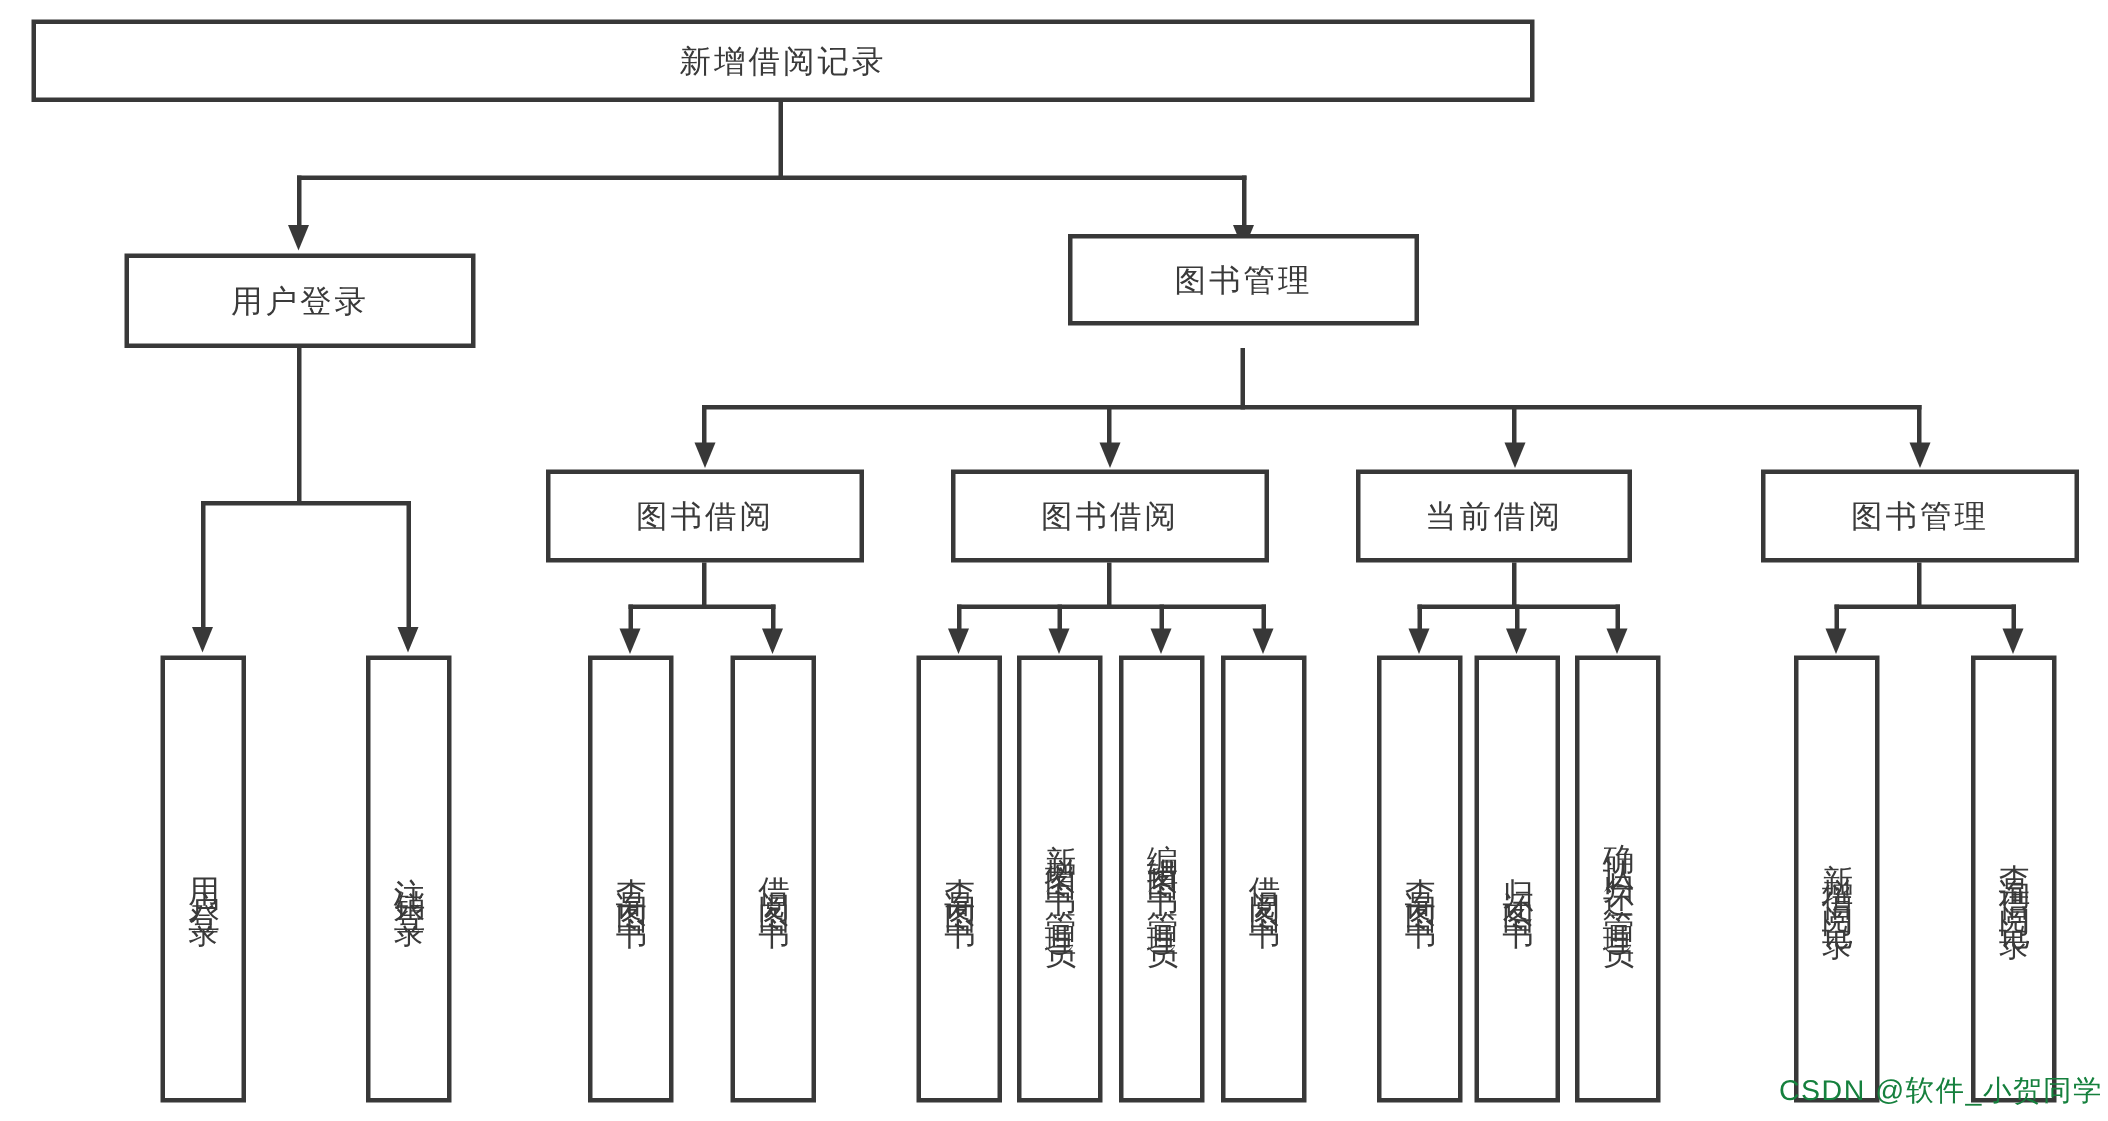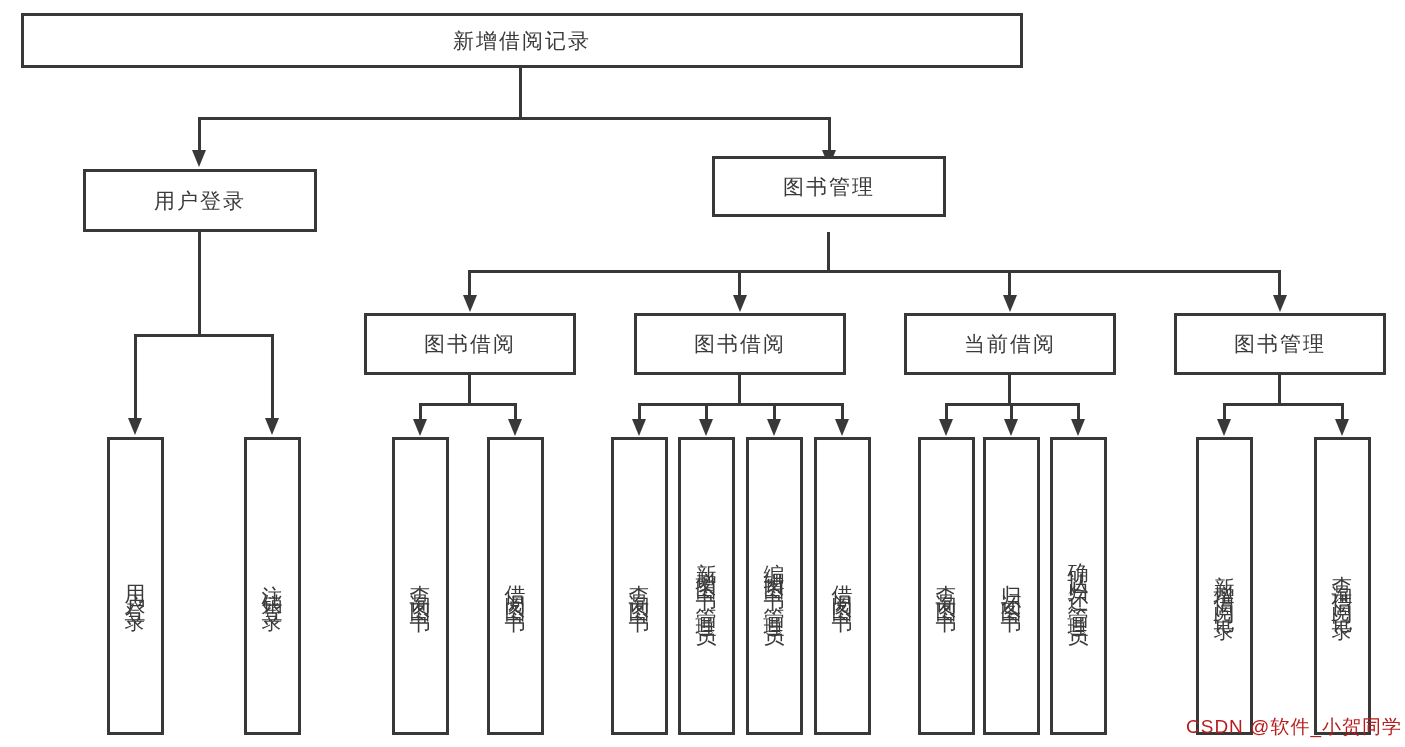--- a/index.html
+++ b/index.html
@@ -46,21 +46,21 @@
     border-left: 7px solid transparent;
     border-right: 7px solid transparent;
     border-top: 17px solid #383838;
   }
   .watermark {
     position: absolute;
     left: 1186px;
     top: 714px;
     font-size: 19px;
     letter-spacing: 1px;
-    color: #b91c1c;
+    color: #15803d;
     z-index: 20;
     white-space: nowrap;
   }
 </style>
 </head>
 <body>
 
 <div id="canvas">
 
   <div class="box" style="left:21px; top:13px; width:1002px; height:55px;">
@@ -98,21 +98,21 @@
   <div class="arrowhead" style="left:1003px; top:295px;"></div>
   <div class="vline" style="left:1278px; top:270px; height:26px;"></div>
   <div class="arrowhead" style="left:1273px; top:295px;"></div>
 
   <div class="box" style="left:364px; top:313px; width:212px; height:62px;">
     <span class="hlabel">图书借阅</span>
   </div>
   <div class="box" style="left:634px; top:313px; width:212px; height:62px;">
     <span class="hlabel">图书借阅</span>
   </div>
-  <div class="box" style="left:904px; top:313px; width:212px; height:62px;text-align:right;">
+  <div class="box" style="left:904px; top:313px; width:184px; height:62px;text-align:right;">
     <span class="hlabel">当前借阅</span>
   </div>
   <div class="box" style="left:1174px; top:313px; width:212px; height:62px;">
     <span class="hlabel">图书管理</span>
   </div>
 
   <div class="vline" style="left:468px; top:375px; height:31px;"></div>
   <div class="hline" style="left:419px; top:403px; width:98px;"></div>
   <div class="vline" style="left:419px; top:403px; height:17px;"></div>
   <div class="arrowhead" style="left:413px; top:419px;"></div>

